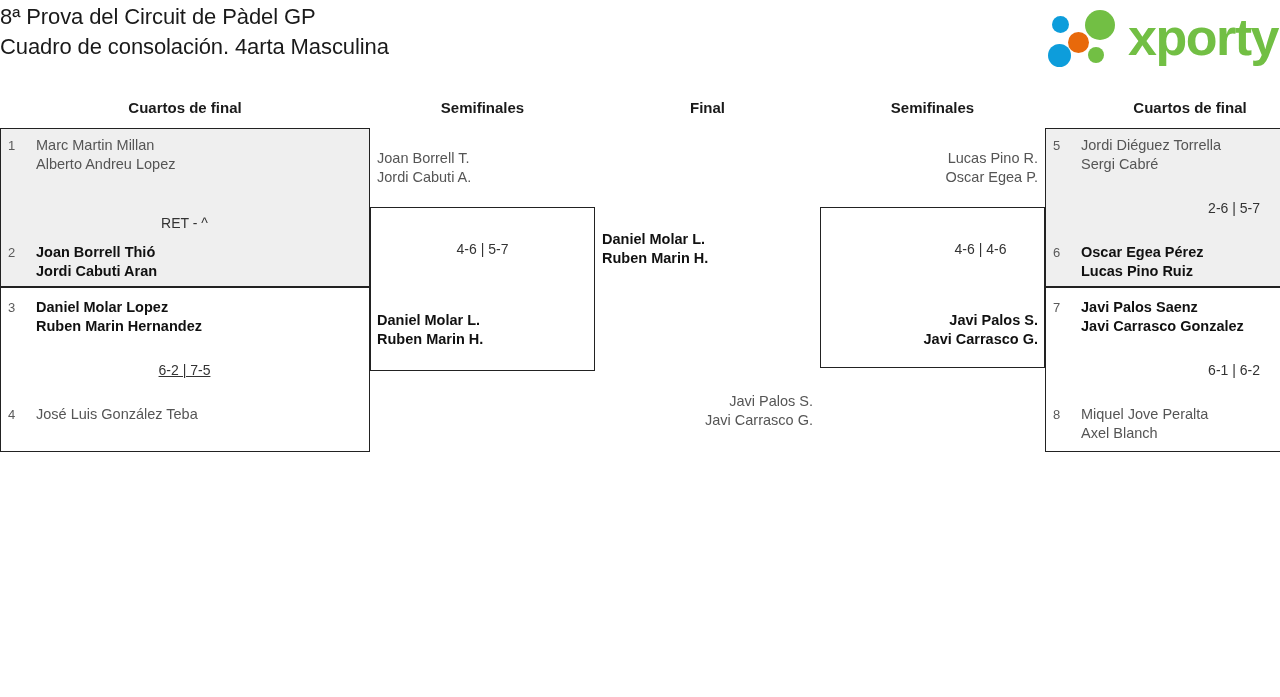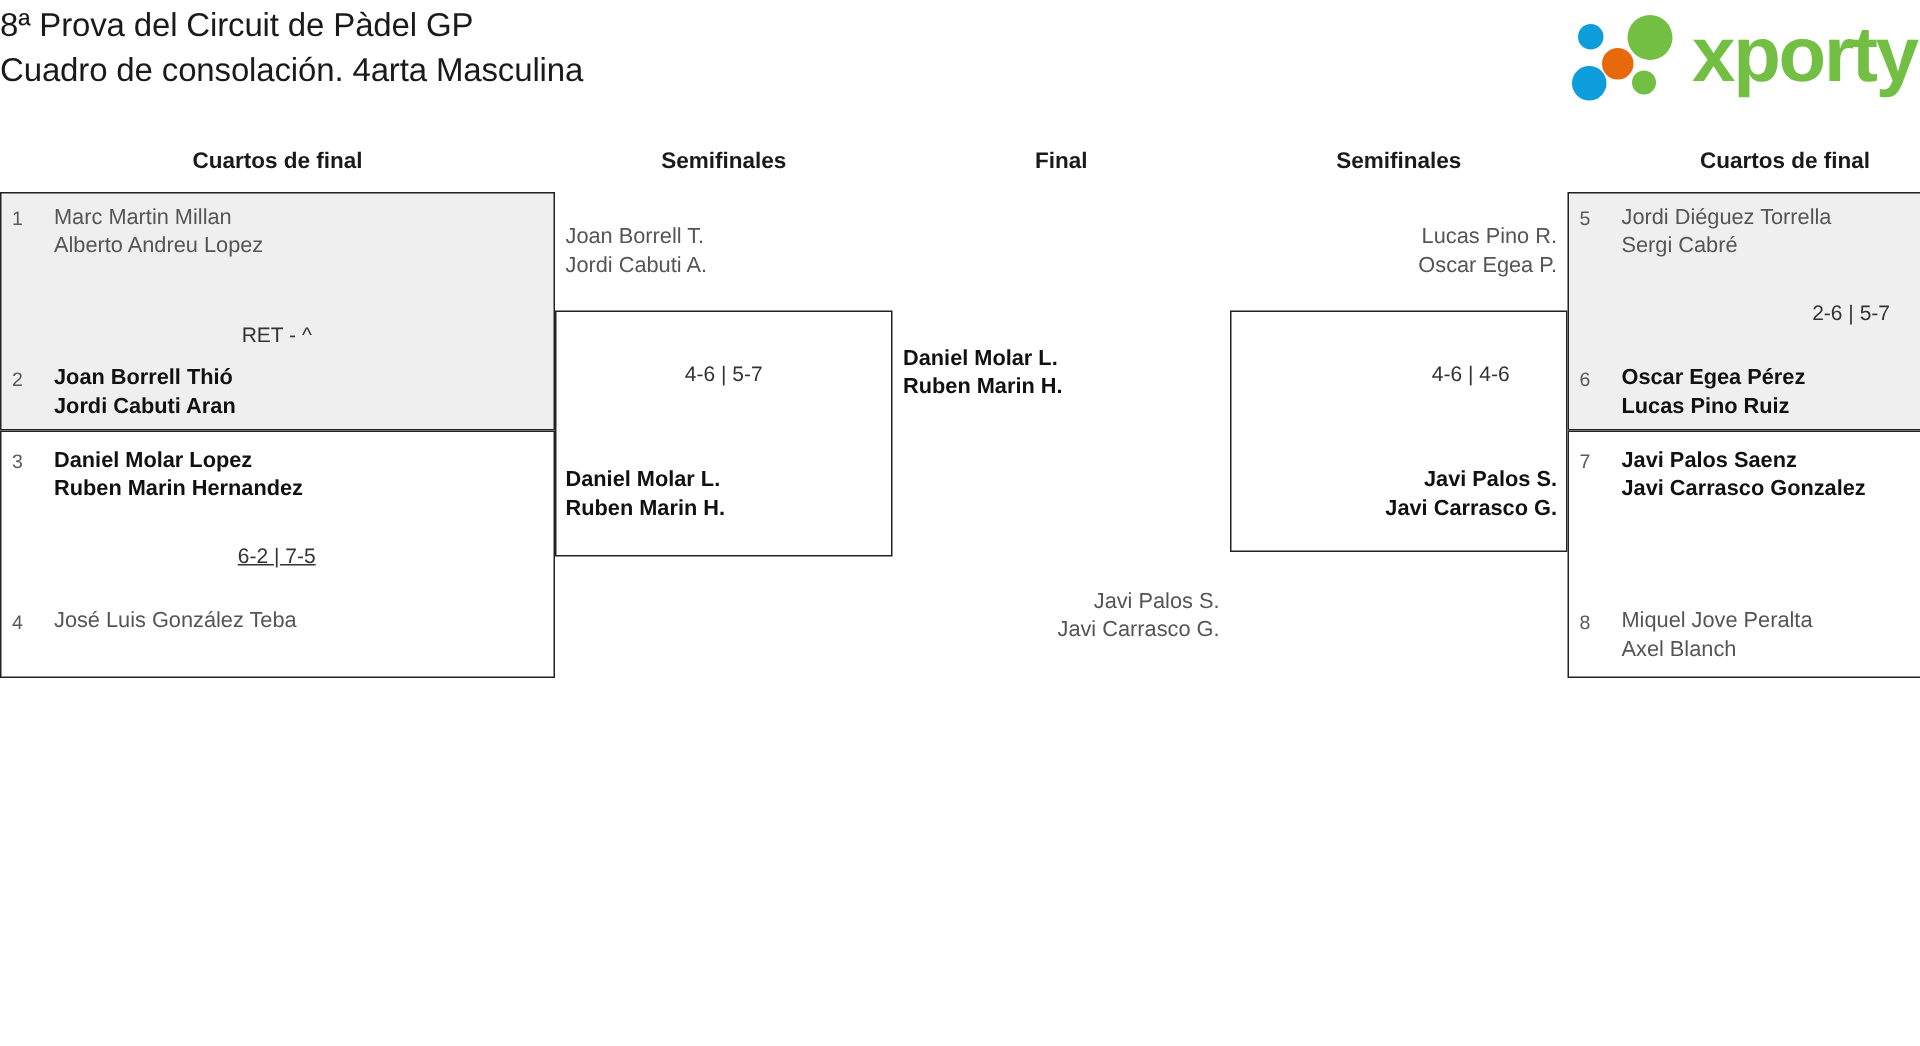--- a/index.html
+++ b/index.html
@@ -213,20 +213,21 @@
   <div class="mbox" style="left:1045px; top:287px; width:250px; height:165px;"></div>
 
   <div class="team left win" style="left:1053px; top:298px; width:235px;">
     <span class="seed">7</span>
     <span class="names">
       <span class="nm">Javi Palos Saenz</span>
       <span class="nm">Javi Carrasco Gonzalez</span>
     </span>
   </div>
 
+  <div class="score r" style="left:1053px; top:361px; width:207px;">6-1 | 6-2</div>
 
   <div class="team left lose" style="left:1053px; top:405px; width:235px;">
     <span class="seed">8</span>
     <span class="names">
       <span class="nm">Miquel Jove Peralta</span>
       <span class="nm">Axel Blanch</span>
     </span>
   </div>
 
 </div>

